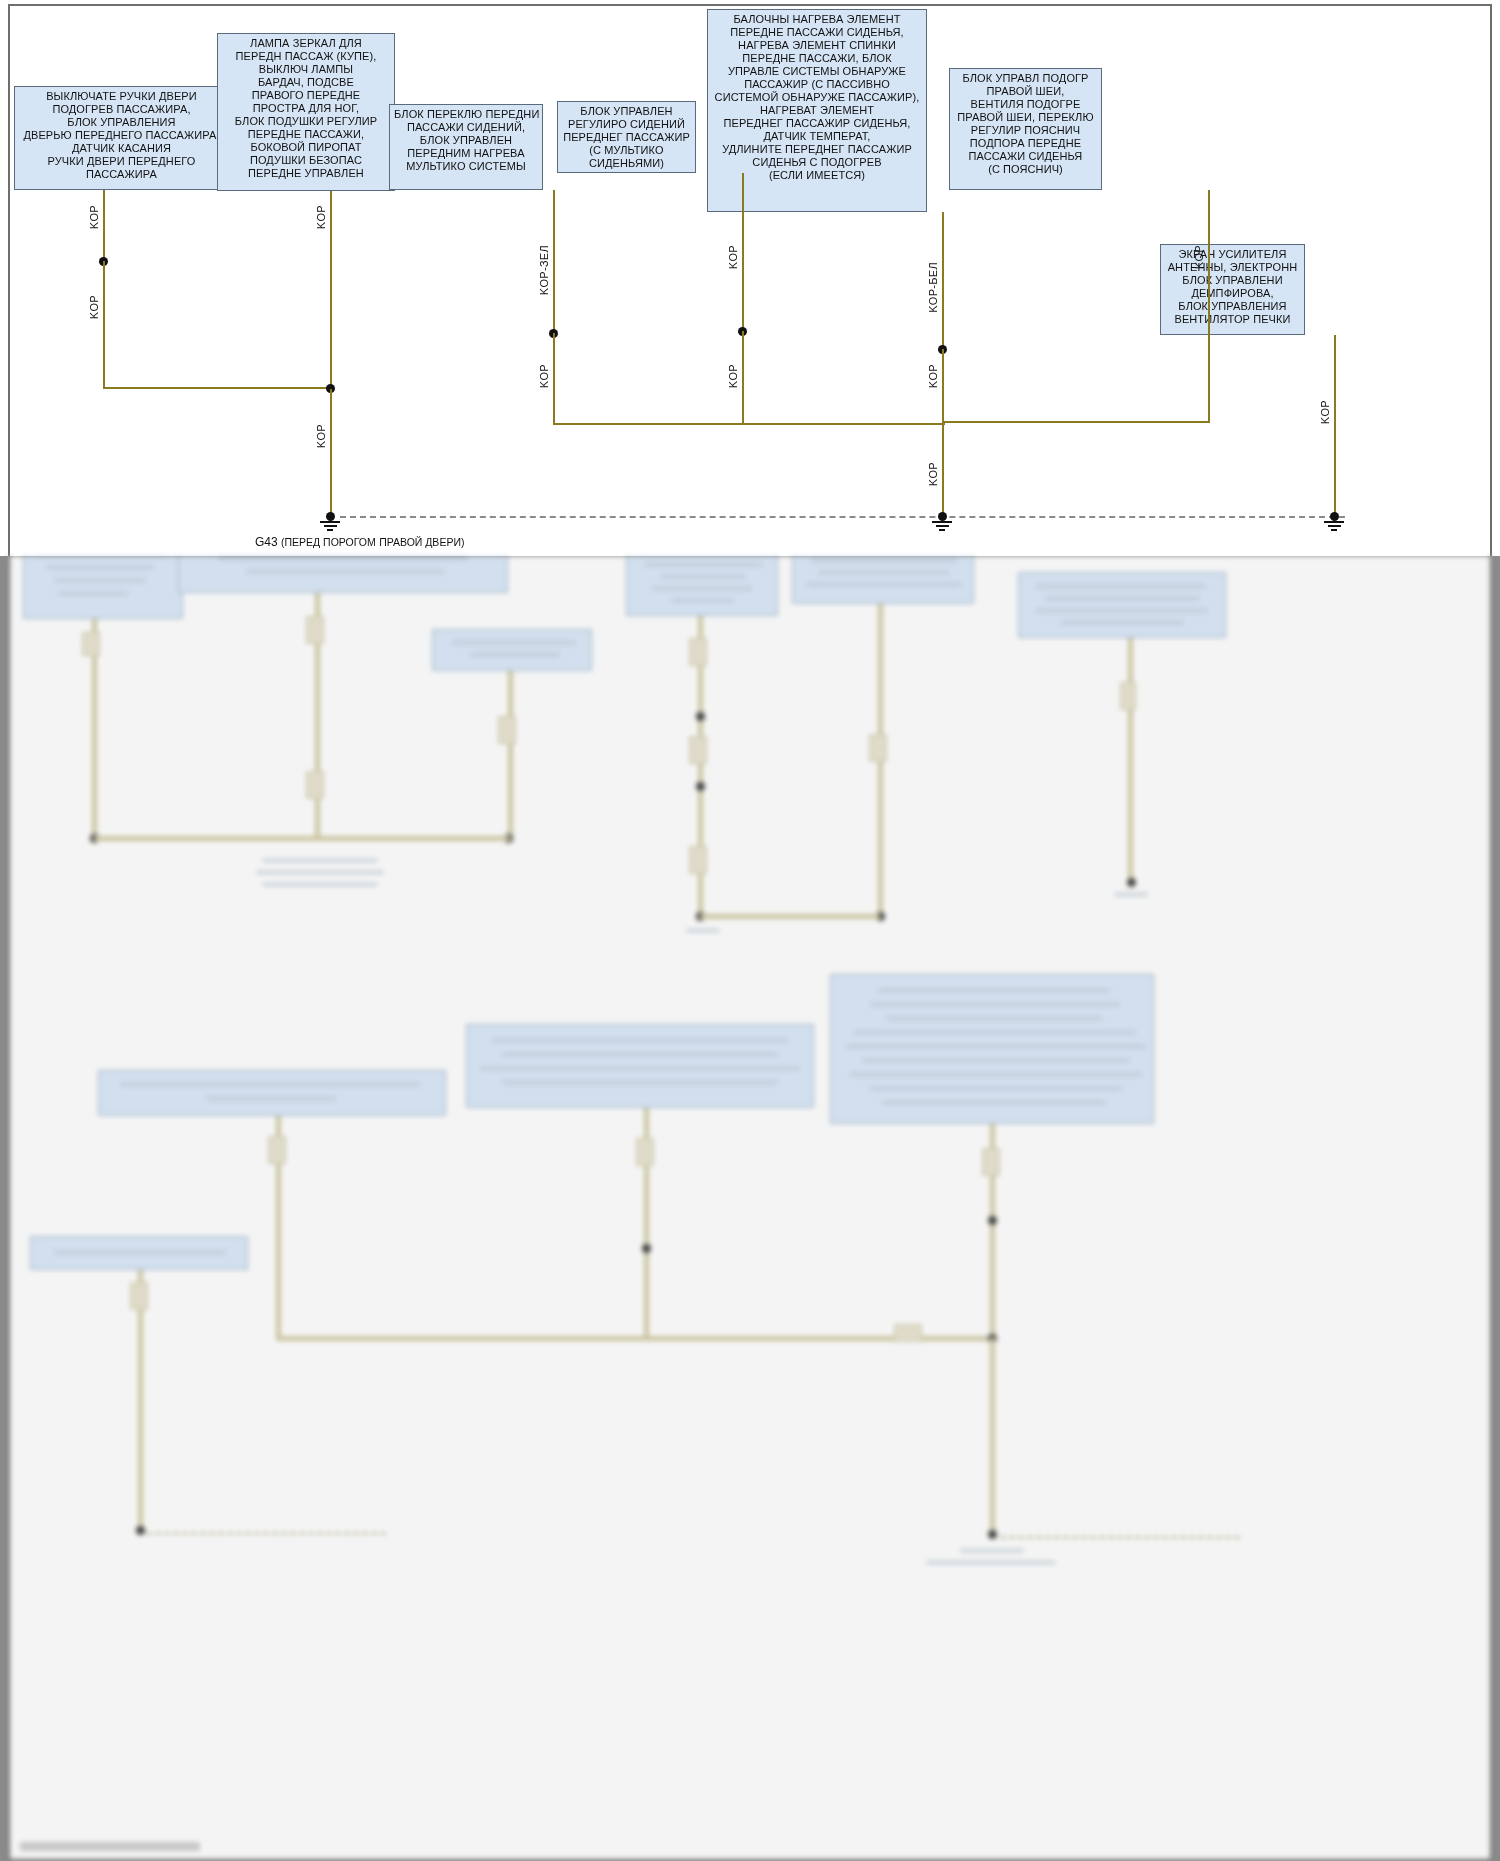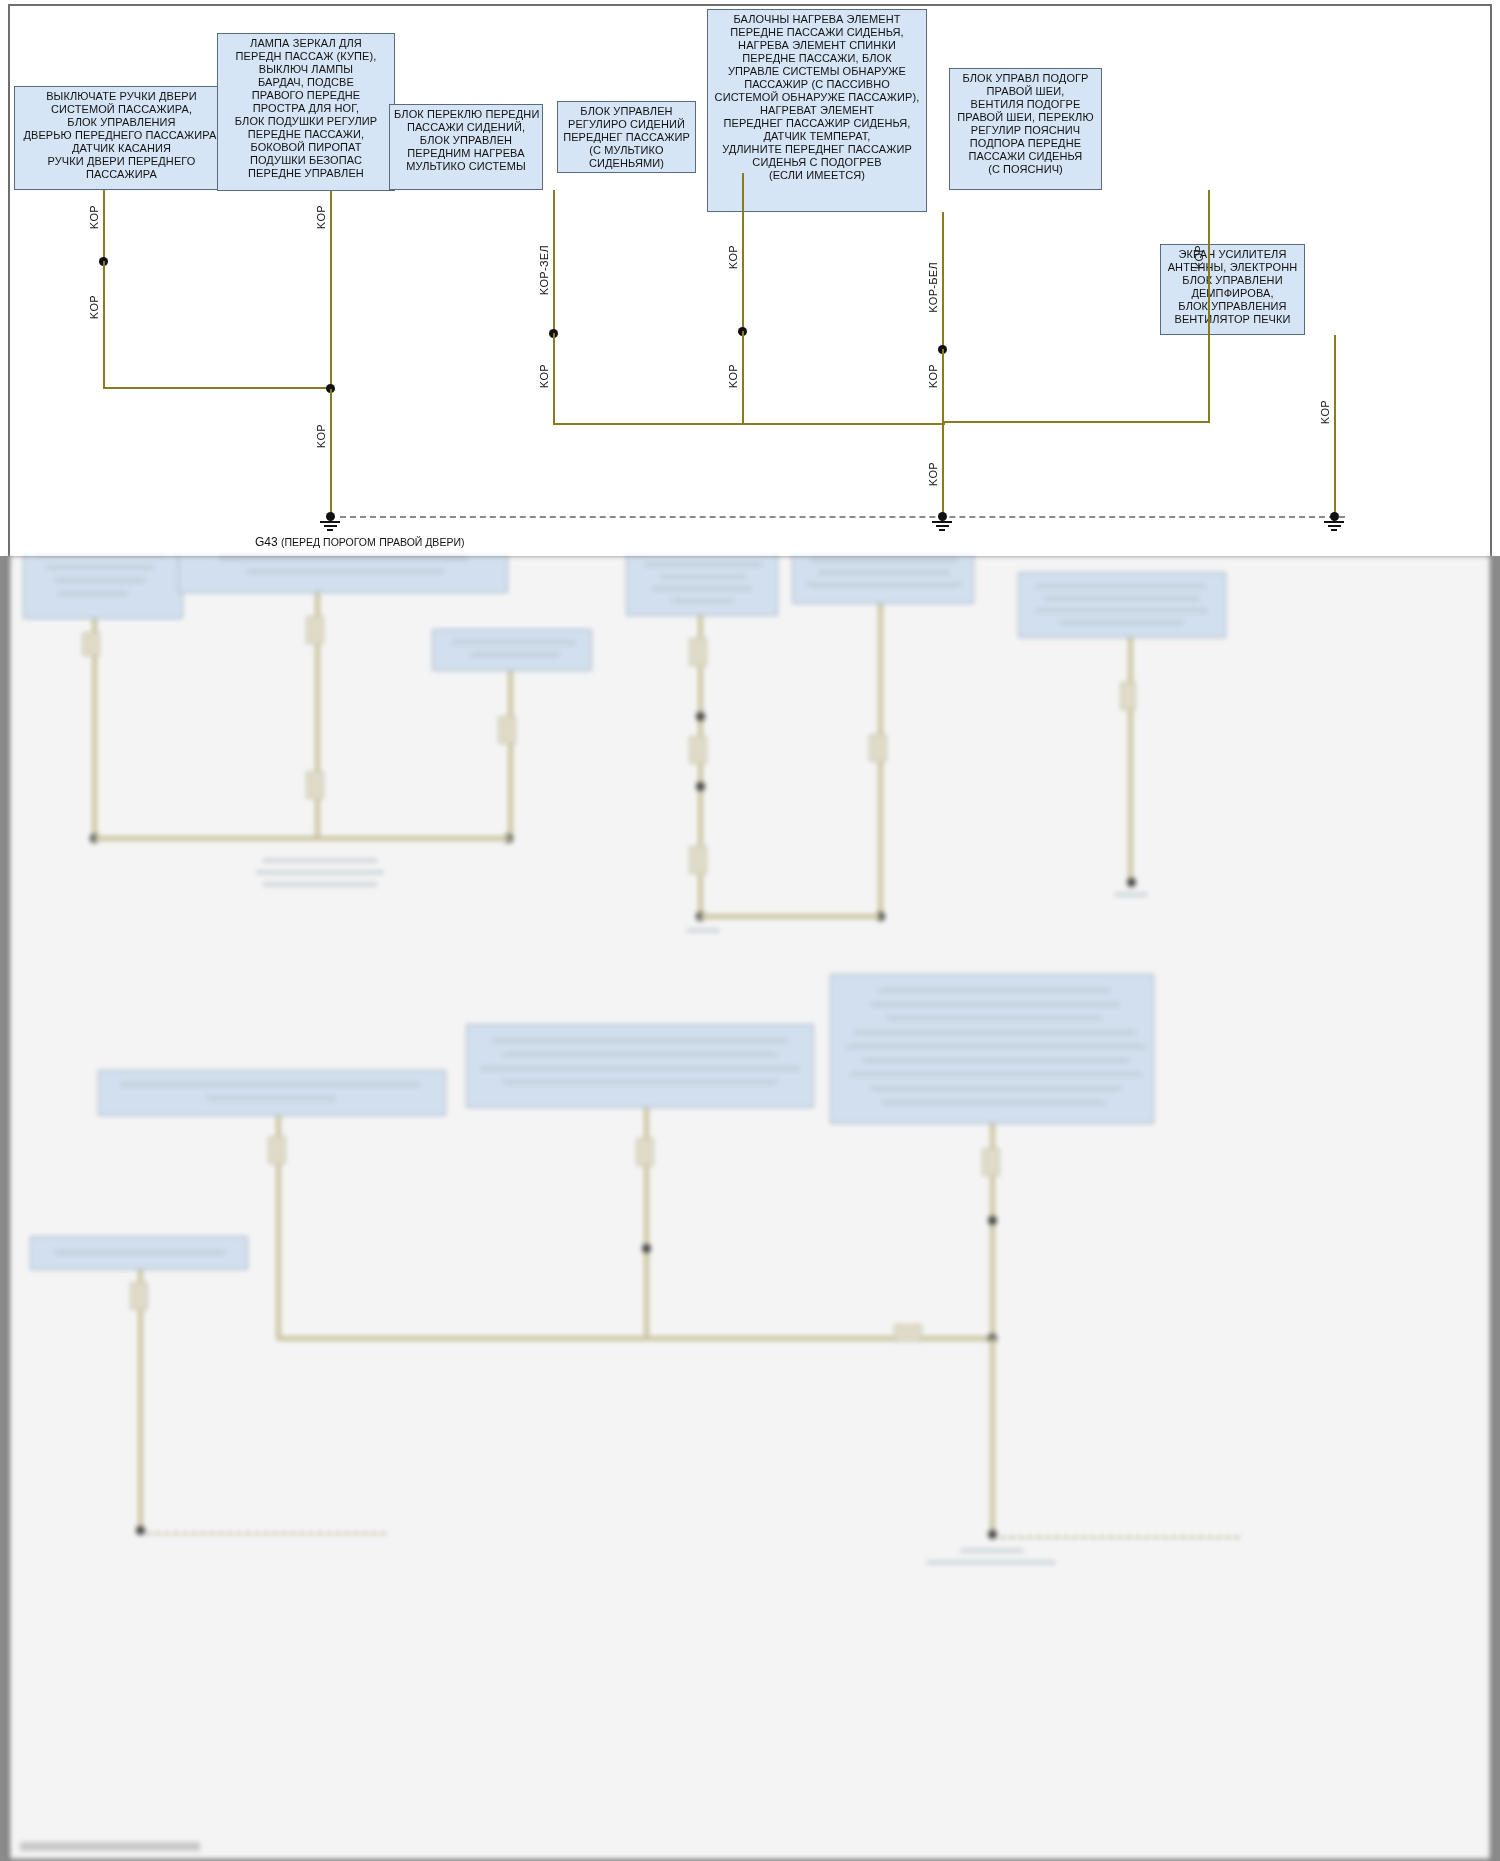--- a/index.html
+++ b/index.html
@@ -50,21 +50,21 @@
 </head>
 <body>
 
 <div id="page">
 
   <div id="sheet-top">
     <div class="frame"></div>
 
     <div class="box" style="left:14px;top:86px;width:215px;height:104px;">
       <span>ВЫКЛЮЧАТЕ РУЧКИ ДВЕРИ</span>
-      <span>СИСТЕМОЙ ПАССАЖИРА,</span>
+      <span>ПОДОГРЕВ ПАССАЖИРА,</span>
       <span>БЛОК УПРАВЛЕНИЯ</span>
       <span>ДВЕРЬЮ ПЕРЕДНЕГО ПАССАЖИРА,</span>
       <span>ДАТЧИК КАСАНИЯ</span>
       <span>РУЧКИ ДВЕРИ ПЕРЕДНЕГО</span>
       <span>ПАССАЖИРА</span>
     </div>
 
     <div class="box" style="left:217px;top:33px;width:178px;height:158px;">
       <span>ЛАМПА ЗЕРКАЛ ДЛЯ</span>
       <span>ПЕРЕДН ПАССАЖ (КУПЕ),</span>

